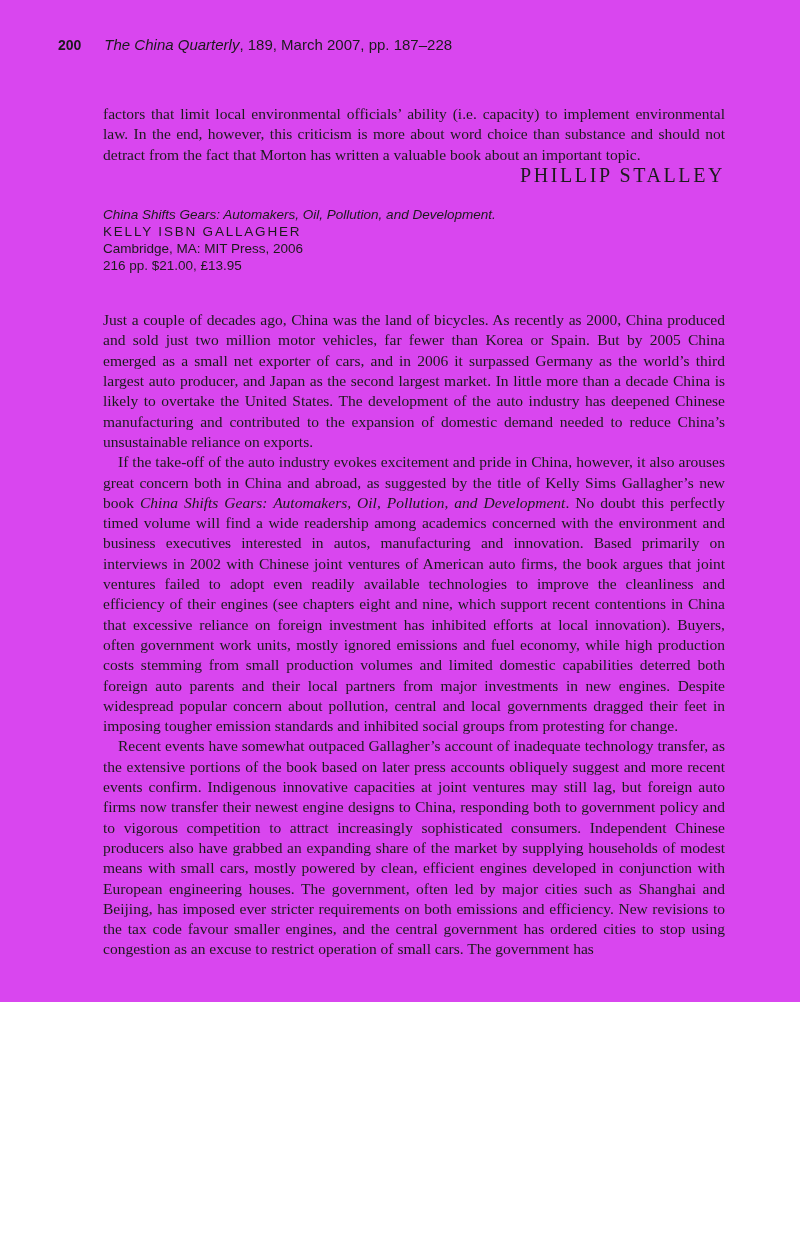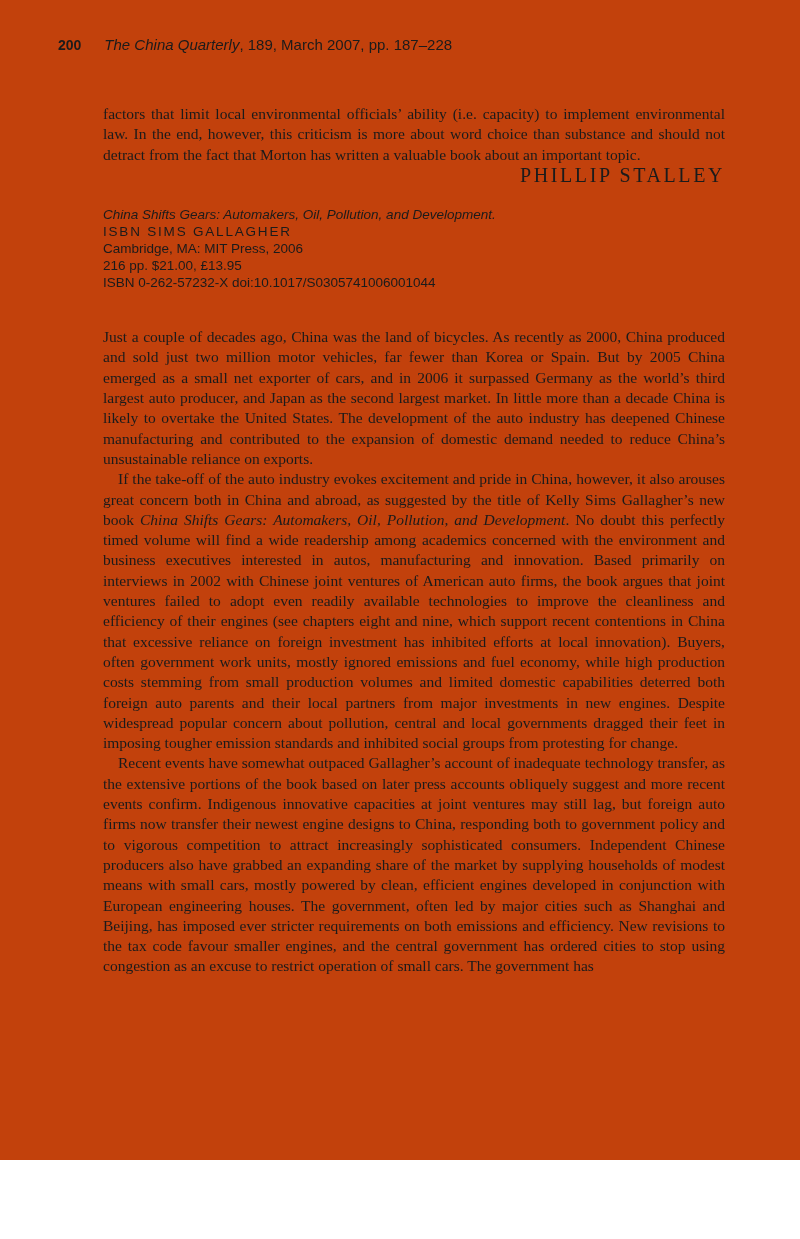--- a/index.html
+++ b/index.html
@@ -3,22 +3,22 @@
 <meta charset="utf-8">
 <style>
   html, body {
     margin: 0;
     padding: 0;
     background: #ffffff;
   }
   .page {
     position: relative;
     width: 800px;
-    height: 1160px;
-    background: #c2410c;
+    height: 1002px;
+    background: #d946ef;
     color: #1b1b1b;
     overflow: hidden;
   }
   
   .running-head {
     position: absolute;
     top: 36px;
     left: 58px;
     font-family: "Liberation Sans", sans-serif;
     font-size: 15px;
@@ -76,24 +76,23 @@
   </div>
 
   <div class="content">
 
     <p>factors that limit local environmental officials’ ability (i.e. capacity) to implement environmental law. In the end, however, this criticism is more about word choice than substance and should not detract from the fact that Morton has written a valuable book about an important topic.</p>
 
     <p class="reviewer">PHILLIP STALLEY</p>
 
     <div class="book-block">
       <div class="book-title">China Shifts Gears: Automakers, Oil, Pollution, and Development.</div>
-      <div class="book-author">ISBN SIMS GALLAGHER</div>
+      <div class="book-author">KELLY ISBN GALLAGHER</div>
       <div>Cambridge, MA: MIT Press, 2006</div>
       <div>216 pp. $21.00, £13.95</div>
-      <div>ISBN 0-262-57232-X doi:10.1017/S0305741006001044</div>
     </div>
 
     <div class="review-body">
       <p>Just a couple of decades ago, China was the land of bicycles. As recently as 2000, China produced and sold just two million motor vehicles, far fewer than Korea or Spain. But by 2005 China emerged as a small net exporter of cars, and in 2006 it surpassed Germany as the world’s third largest auto producer, and Japan as the second largest market. In little more than a decade China is likely to overtake the United States. The development of the auto industry has deepened Chinese manufacturing and contributed to the expansion of domestic demand needed to reduce China’s unsustainable reliance on exports.</p>
       <p class="indent"><span>If the take-off of the auto industry evokes excitement and pride in China, however, it also arouses great concern both in China and abroad, as suggested by the title of Kelly Sims Gallagher’s new book </span><span class="inline-italic">China Shifts Gears: Automakers, Oil, Pollution, and Development</span><span>. No doubt this perfectly timed volume will find a wide readership among academics concerned with the environment and business executives interested in autos, manufacturing and innovation. Based primarily on interviews in 2002 with Chinese joint ventures of American auto firms, the book argues that joint ventures failed to adopt even readily available technologies to improve the cleanliness and efficiency of their engines (see chapters eight and nine, which support recent contentions in China that excessive reliance on foreign investment has inhibited efforts at local innovation). Buyers, often government work units, mostly ignored emissions and fuel economy, while high production costs stemming from small production volumes and limited domestic capabilities deterred both foreign auto parents and their local partners from major investments in new engines. Despite widespread popular concern about pollution, central and local governments dragged their feet in imposing tougher emission standards and inhibited social groups from protesting for change.</span></p>
       <p class="indent">Recent events have somewhat outpaced Gallagher’s account of inadequate technology transfer, as the extensive portions of the book based on later press accounts obliquely suggest and more recent events confirm. Indigenous innovative capacities at joint ventures may still lag, but foreign auto firms now transfer their newest engine designs to China, responding both to government policy and to vigorous competition to attract increasingly sophisticated consumers. Independent Chinese producers also have grabbed an expanding share of the market by supplying households of modest means with small cars, mostly powered by clean, efficient engines developed in conjunction with European engineering houses. The government, often led by major cities such as Shanghai and Beijing, has imposed ever stricter requirements on both emissions and efficiency. New revisions to the tax code favour smaller engines, and the central government has ordered cities to stop using congestion as an excuse to restrict operation of small cars. The government has</p>
     </div>
 
   </div>
 

